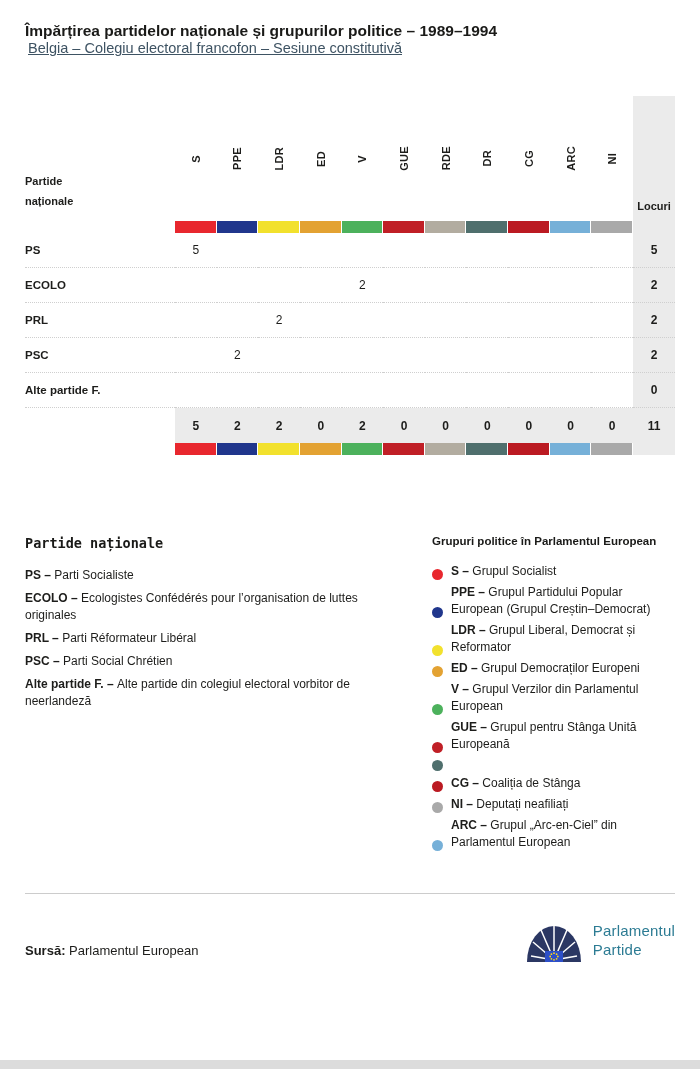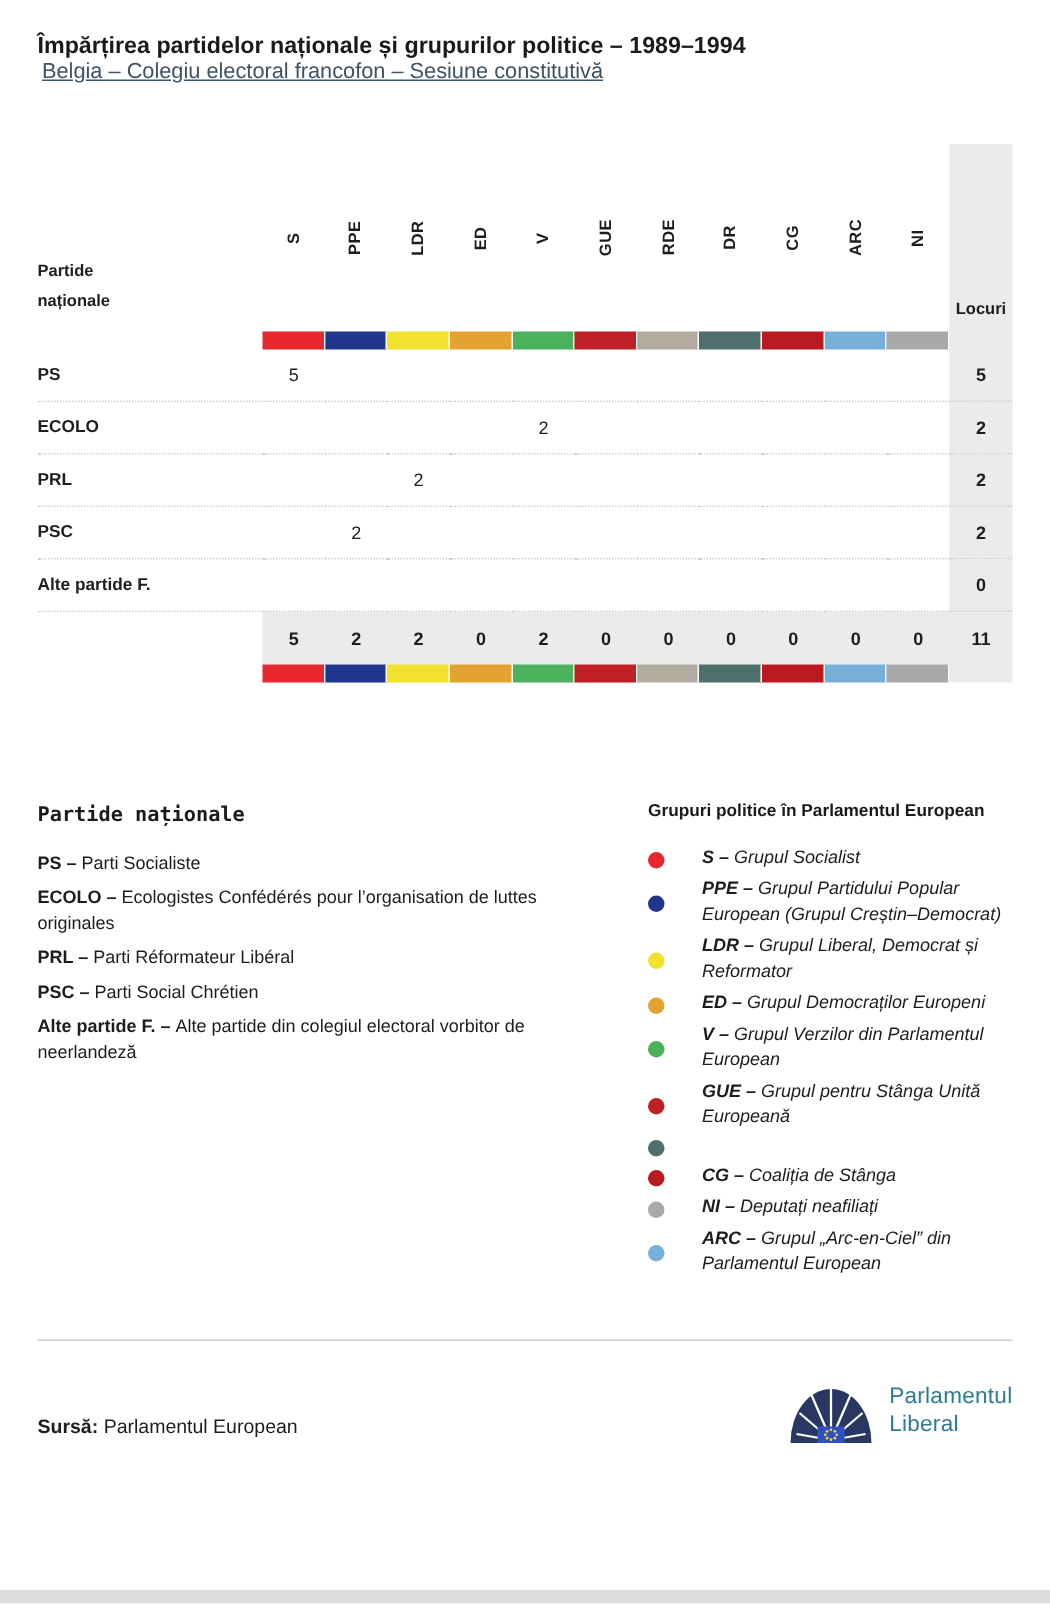--- a/index.html
+++ b/index.html
@@ -44,21 +44,21 @@
   .legend { display:flex; gap:35px; margin-top:80px; }
   .legend-left { width:372px; flex:0 0 372px; }
   .legend-left h3 {
     font-family:"DejaVu Sans Mono", monospace;
     font-size:13.5px; font-weight:bold; margin-bottom:16px; color:#1a1a18;
   }
   .legend-line { font-size:12px; line-height:17px; margin-bottom:6px; }
   .legend-line b { font-weight:bold; }
   .legend-right { flex:1; }
   .legend-right h3 { font-size:11.5px; font-weight:bold; margin-bottom:16px; color:#1a1a18; }
-  .group-line { display:flex; align-items:center; gap:25px; margin-bottom:4px;font-style:italic; }
+  .group-line { display:flex; align-items:flex-end; gap:8px; margin-bottom:4px; }
   .dot { width:11px; height:11px; border-radius:50%; flex:0 0 11px; margin-top:3px; }
   .group-text { font-size:12px; line-height:17px; }
   .group-text b { font-weight:bold; }
 
   
   .rule { border:none; border-top:1px solid #cccccc; margin-top:38px; }
   .note { font-size:12.5px; line-height:1.5; margin-top:12px; max-width:650px; }
   .bottom { display:flex; justify-content:space-between; align-items:flex-end; margin-top:24px; }
   .source { font-size:13px; margin-bottom:6px; }
   .source b { font-weight:bold; }
@@ -303,20 +303,20 @@
           <circle cx="32.8" cy="38.5" r="0.9"></circle>
           <circle cx="31.6" cy="40.8" r="0.9"></circle>
           <circle cx="29" cy="41.8" r="0.9"></circle>
           <circle cx="26.4" cy="40.8" r="0.9"></circle>
           <circle cx="25.2" cy="38.5" r="0.9"></circle>
           <circle cx="26.4" cy="36.2" r="0.9"></circle>
         </g>
       </svg>
       <div class="logo-text">
         <span>Parlamentul</span>
-        <span>Liberal</span>
+        <span>Partide</span>
       </div>
     </div>
   </div>
 
 </div>
 
 <div class="bottom-strip"></div>
 
 </body></html>

